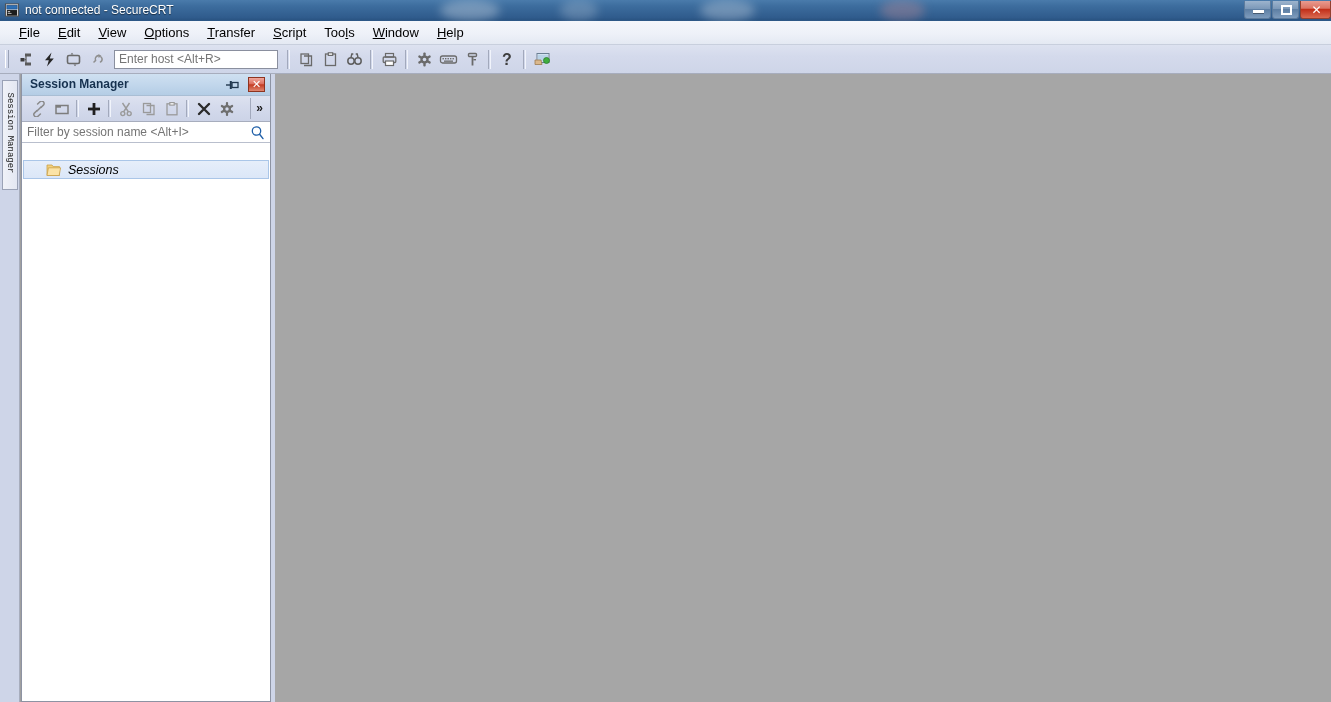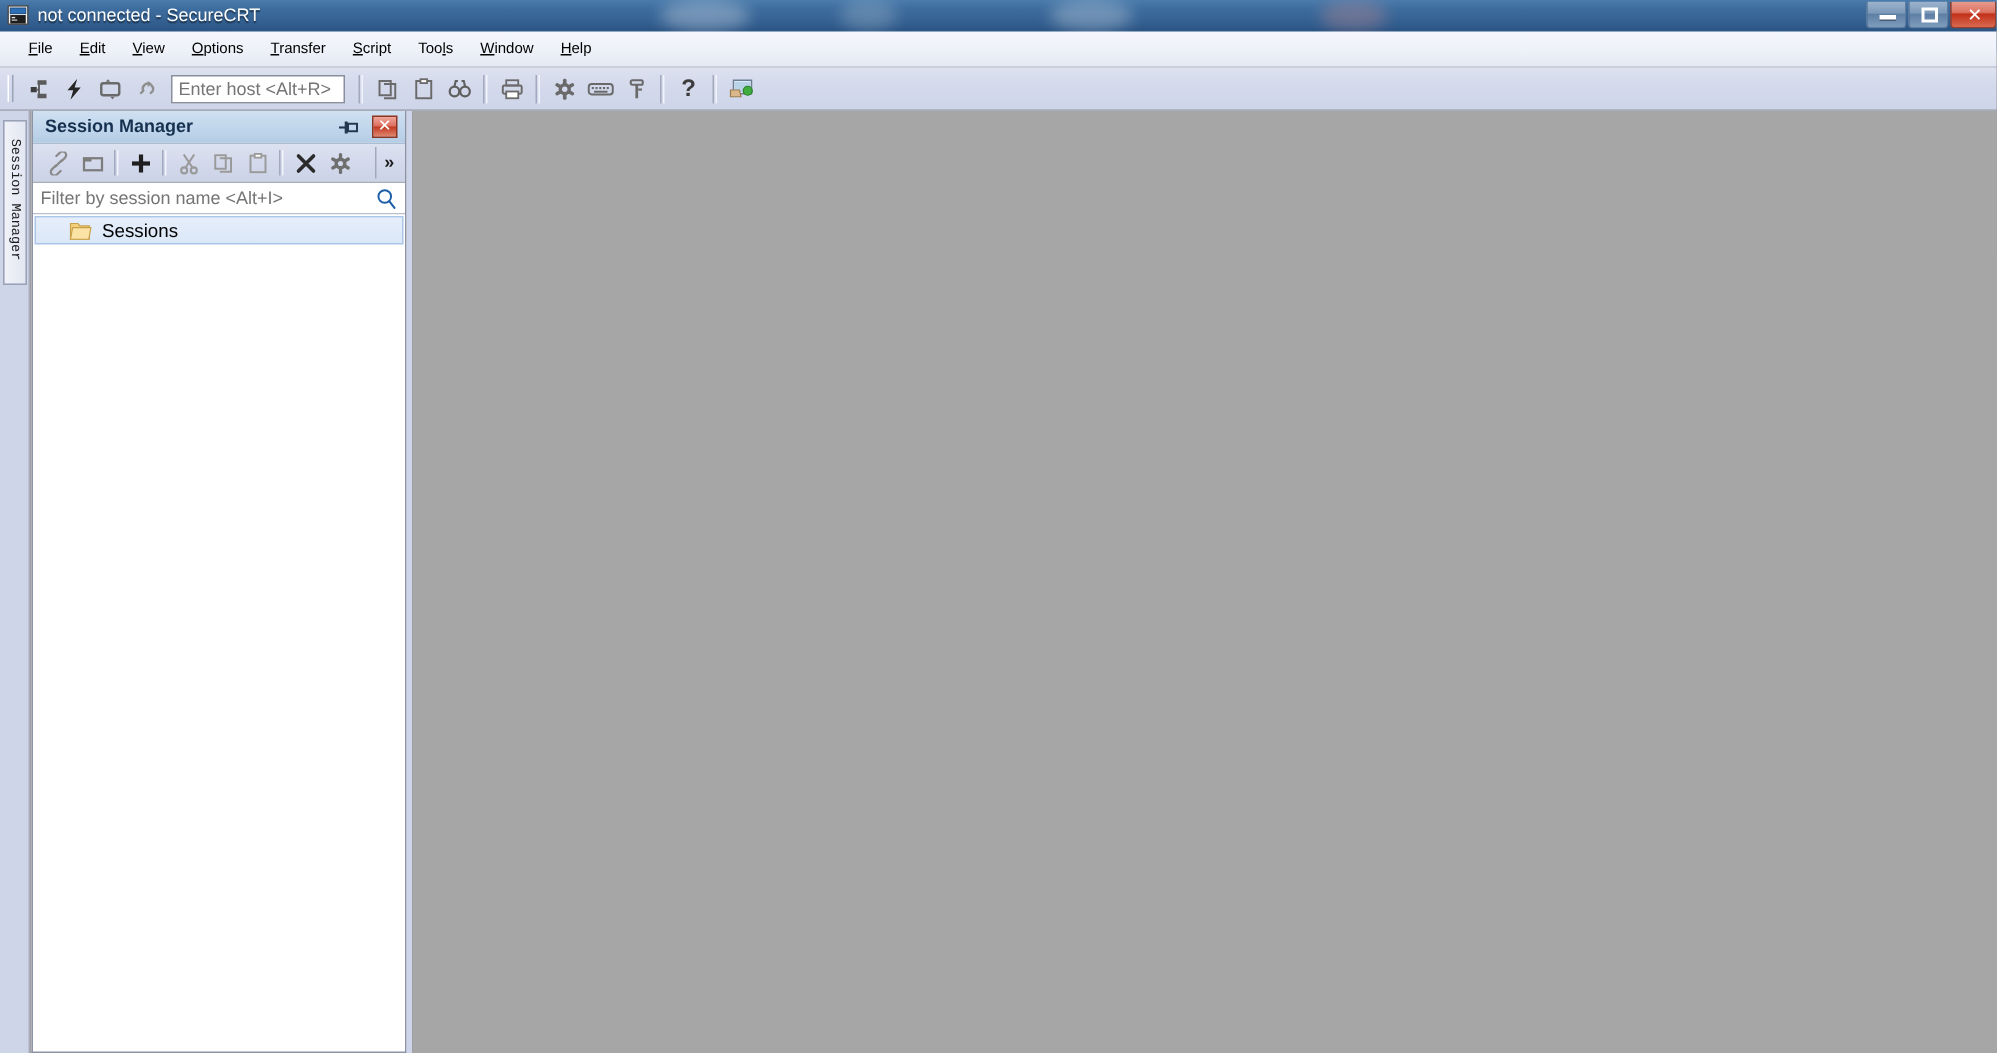--- a/index.html
+++ b/index.html
@@ -100,21 +100,21 @@
     left: 0; top: 21px;
     width: 1331px; height: 24px;
     background: linear-gradient(to bottom, #f4f6fb 0%, #eef1f8 55%, #e4e9f3 100%);
     border-bottom: 1px solid #c8cfdd;
     box-sizing: border-box;
     display: flex;
     align-items: center;
     padding-left: 10px;
   }
   .menu-item {
-    font-size: 10px;
+    font-size: 13px;
     color: #000000;
     padding: 3px 9px 3px 9px;
     white-space: nowrap;
     cursor: default;
   }
   .menu-item u { text-decoration: underline; }
 
   
   #toolbar {
     position: absolute;
@@ -146,21 +146,21 @@
     justify-content: center;
     cursor: default;
   }
   .tb-sep {
     width: 1px; height: 19px;
     margin: 0 4px;
     border-left: 1px solid #a2a9bc;
     border-right: 1px solid #f1f4fb;
   }
   #host-input {
-    width: 116px; height: 19px;
+    width: 164px; height: 19px;
     margin: 0 5px;
     border: 1px solid #8a8f9e;
     background: #ffffff;
     font-size: 12px;
     color: #808080;
     padding: 0 4px;
     box-sizing: border-box;
     font-family: "Liberation Sans", sans-serif;
     outline: none;
     line-height: 17px;
@@ -318,21 +318,22 @@
     position: relative;
     height: 19px;
     display: flex;
     align-items: center;
     box-sizing: border-box;
     cursor: default;
   }
   .tree-row.selected {
     background: linear-gradient(to bottom, #e6eefa 0%, #dbe7f8 100%);
     border: 1px solid #aac6e8;
-    margin: 0 1px;
+    margin: 16px 1px;
+    font-style: italic;
   }
   .tree-folder-icon {
     width: 16px; height: 14px;
     margin-left: 22px;
     margin-right: 6px;
     flex: none;
   }
   .tree-label {
     font-size: 12.5px;
     color: #000000;

